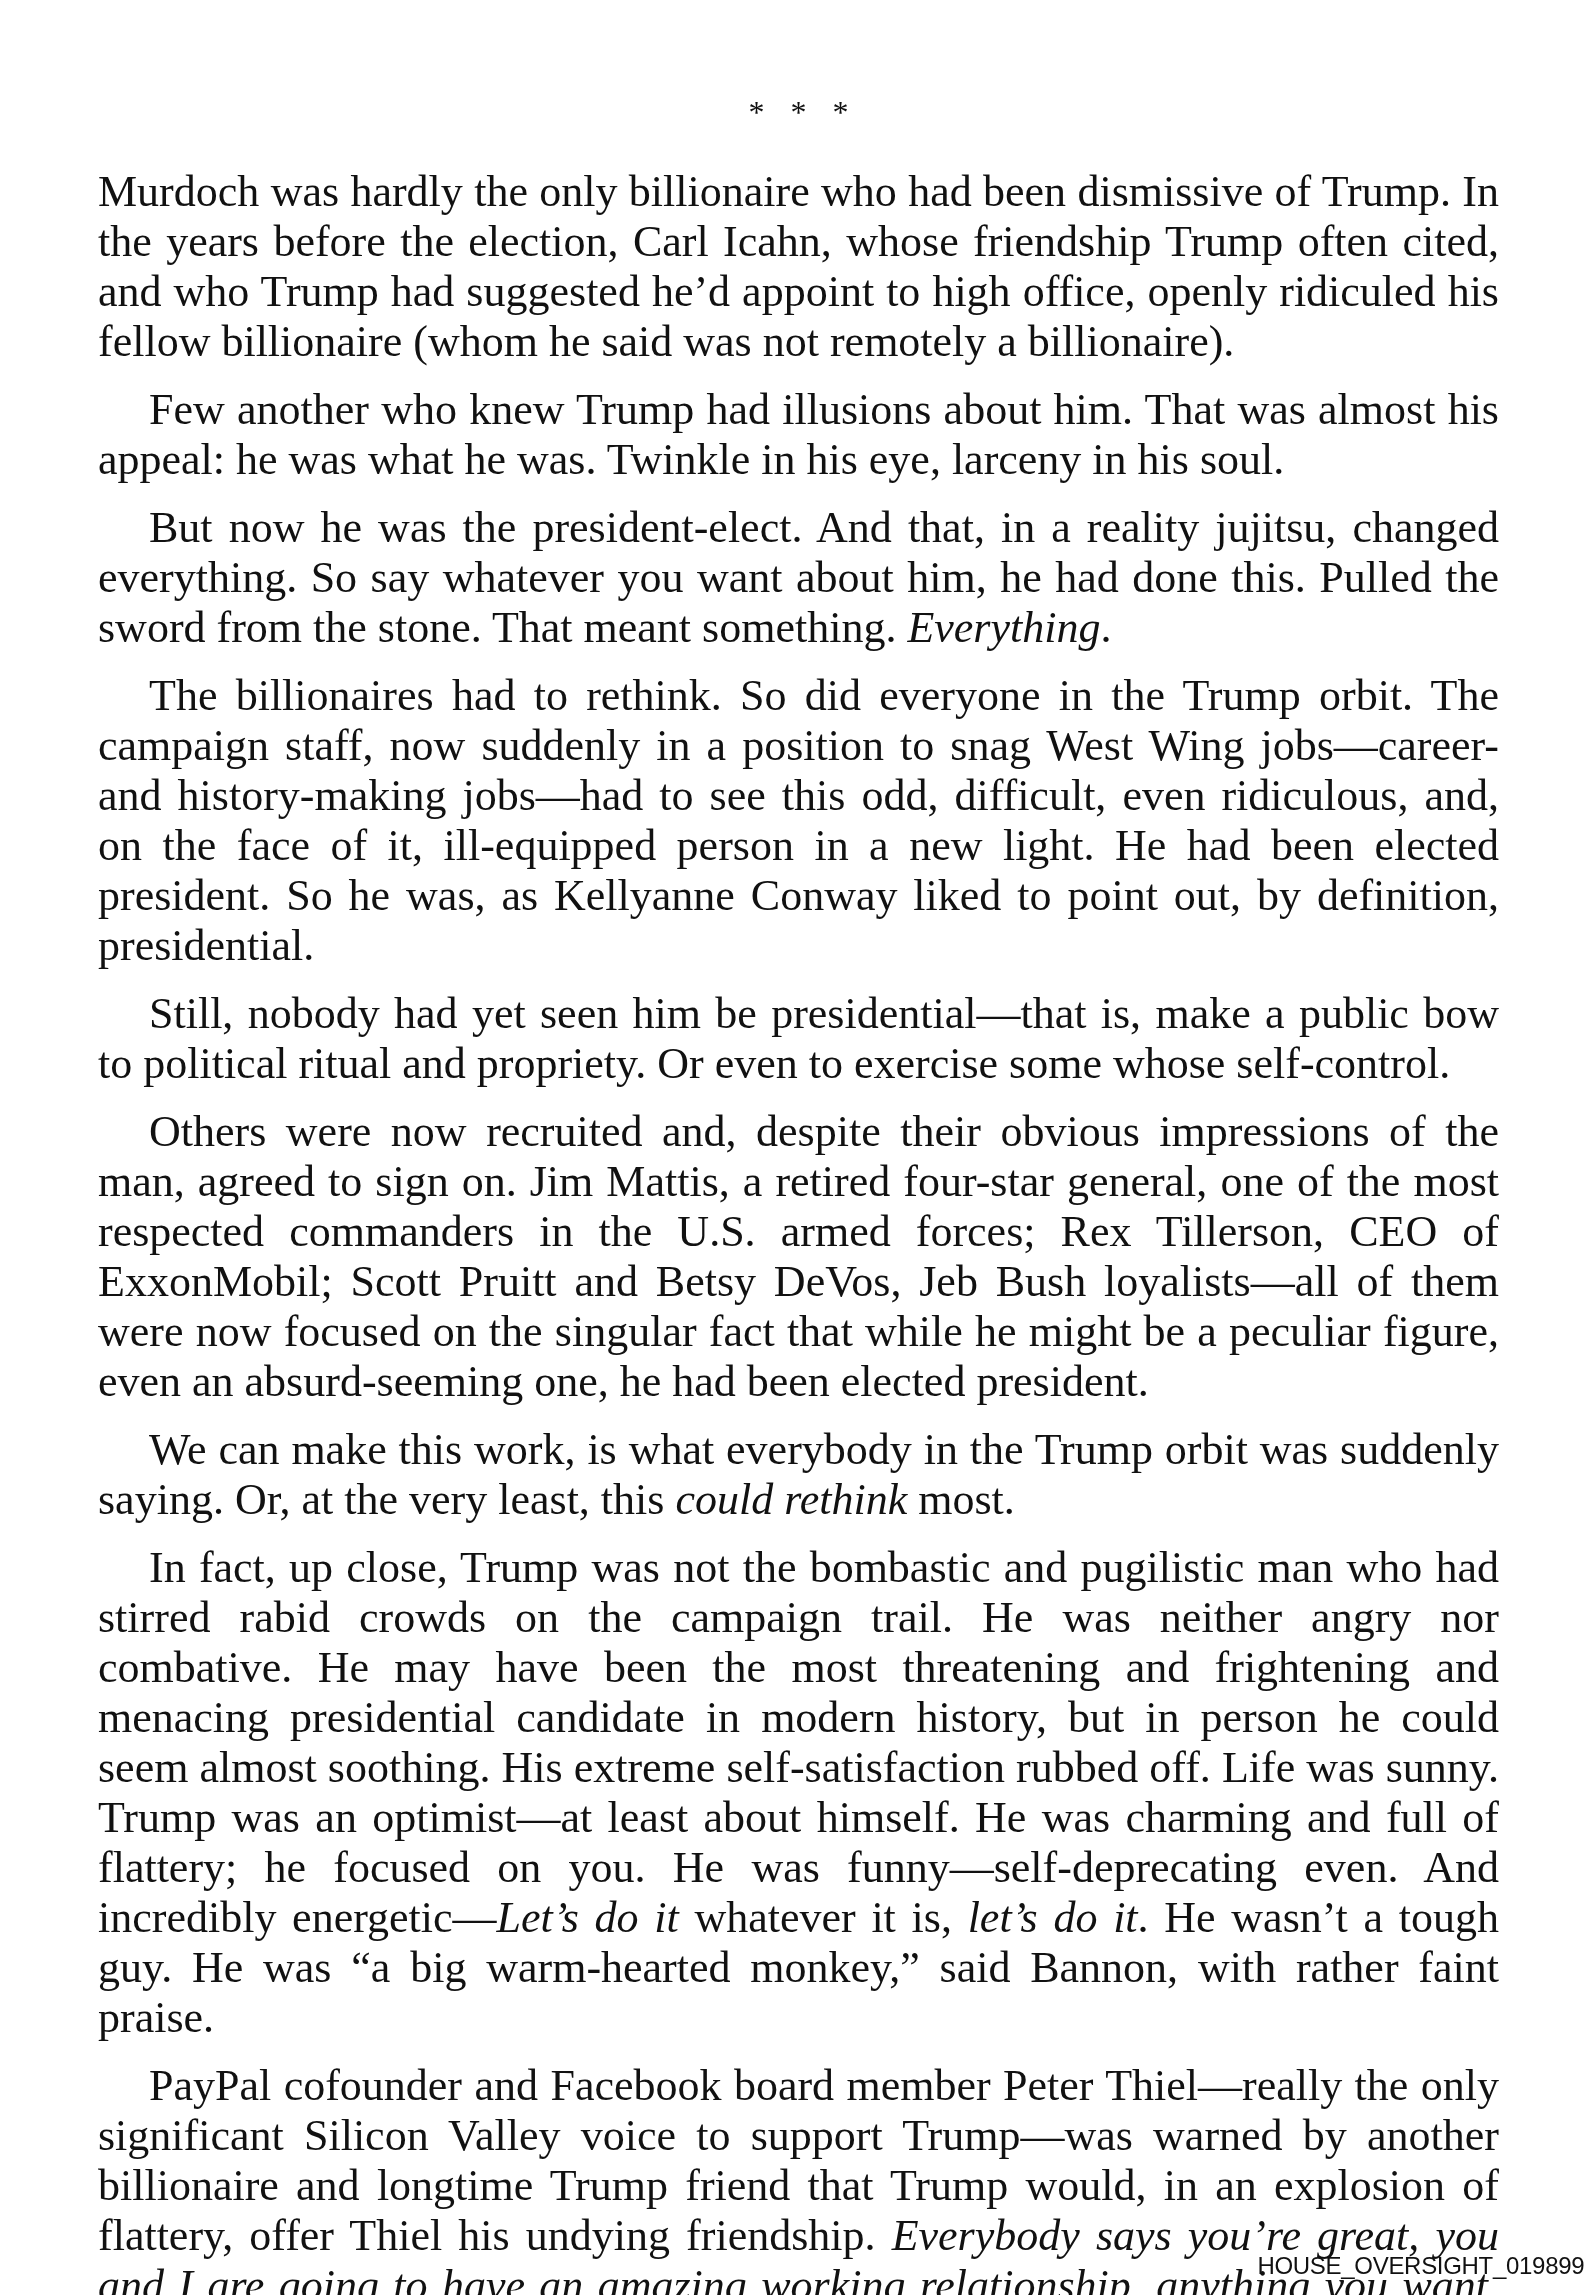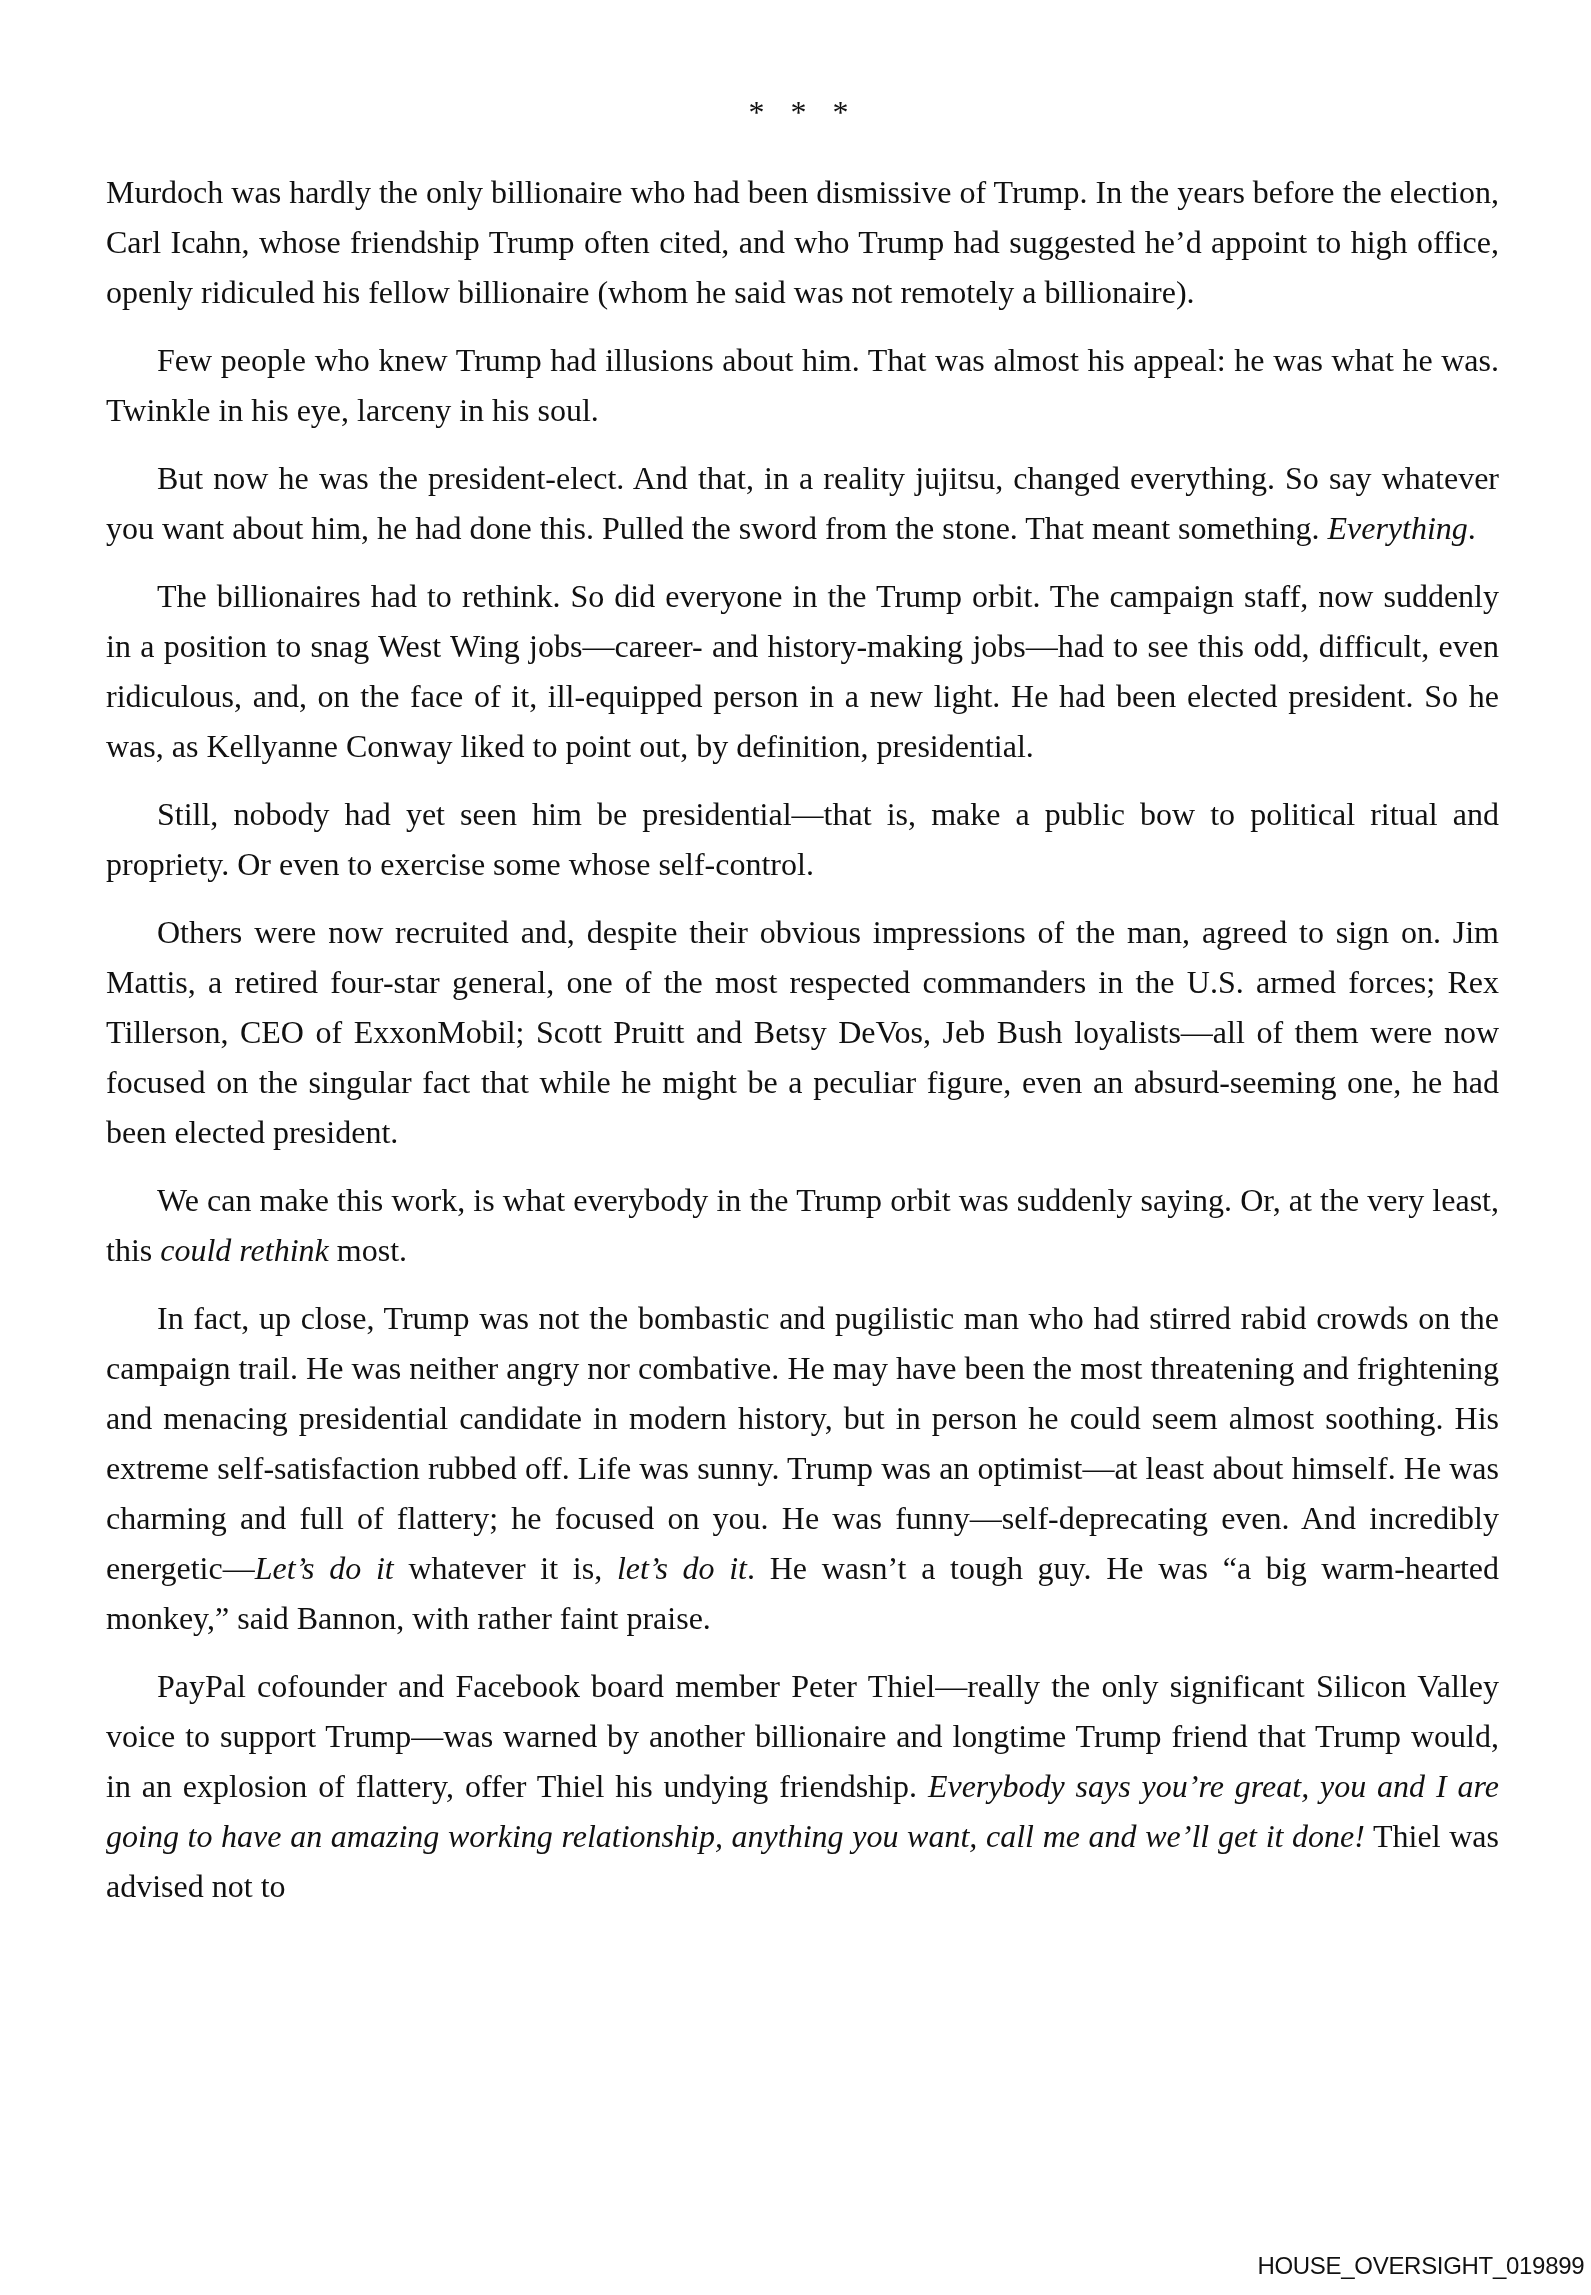--- a/index.html
+++ b/index.html
@@ -23,24 +23,24 @@
     }
     .separator {
       text-align: center;
       font-size: 32px;
       line-height: 45px;
       letter-spacing: 9px;
       margin-bottom: 32px;
       padding-left: 9px;
     }
     .para {
-      font-size: 32px;
+      font-size: 44px;
       line-height: 50px;
       text-align: justify;
-      margin: 0 0 18px 8px;
+      margin: 0 0 18px 0;
       text-indent: 51px;
       hyphens: none;
     }
     .para.no-indent {
       text-indent: 0;
     }
     .para em {
     }
     .footer {
       position: absolute;
@@ -57,21 +57,21 @@
 <body>
 
 <div class="page">
   <div class="separator">* * *</div>
 
   <p class="para no-indent">
     <span>Murdoch was hardly the only billionaire who had been dismissive of Trump. In the years before the election, Carl Icahn, whose friendship Trump often cited, and who Trump had suggested he’d appoint to high office, openly ridiculed his fellow billionaire (whom he said was not remotely a billionaire).</span>
   </p>
 
   <p class="para">
-    <span>Few people who knew Trump had illusions about him. That was almost his appeal: he was what he was. Twinkle in his eye, larceny in his soul.</span>
+    <span>Few another who knew Trump had illusions about him. That was almost his appeal: he was what he was. Twinkle in his eye, larceny in his soul.</span>
   </p>
 
   <p class="para">
     <span>But now he was the president-elect. And that, in a reality jujitsu, changed everything. So say whatever you want about him, he had done this. Pulled the sword from the stone. That meant something. </span><em>Everything</em><span>.</span>
   </p>
 
   <p class="para">
     <span>The billionaires had to rethink. So did everyone in the Trump orbit. The campaign staff, now suddenly in a position to snag West Wing jobs—career- and history-making jobs—had to see this odd, difficult, even ridiculous, and, on the face of it, ill-equipped person in a new light. He had been elected president. So he was, as Kellyanne Conway liked to point out, by definition, presidential.</span>
   </p>
 

